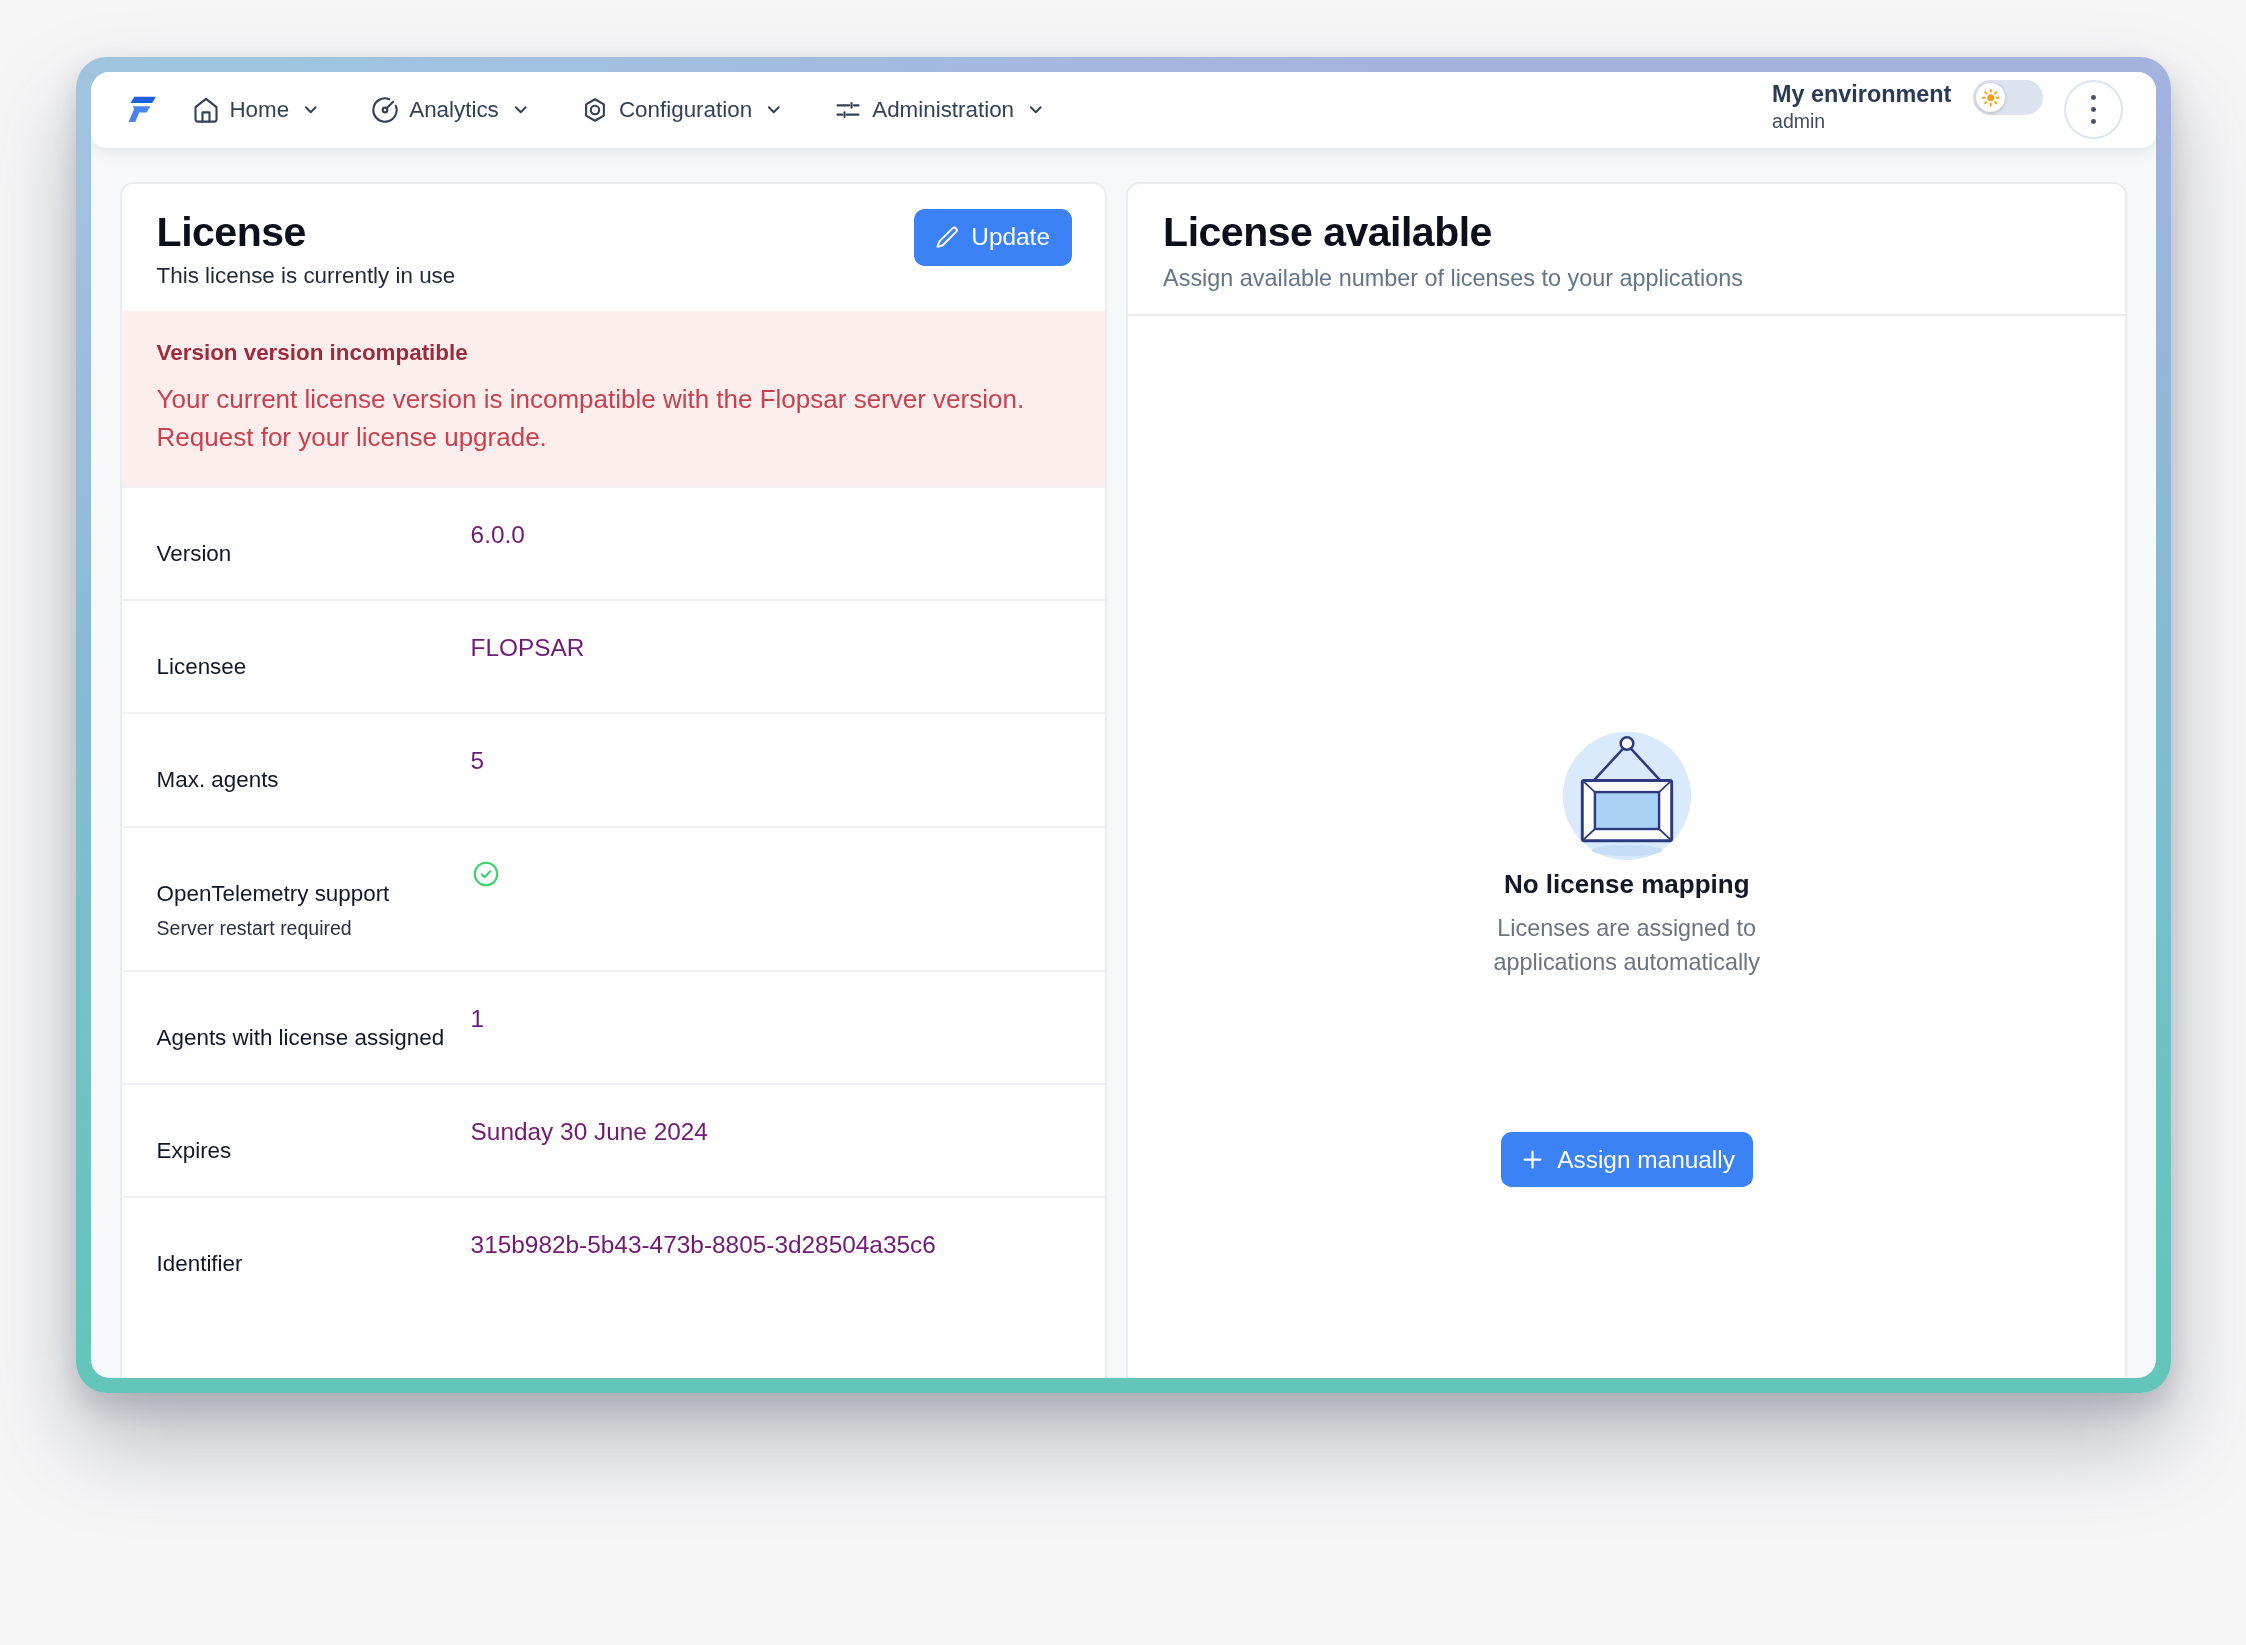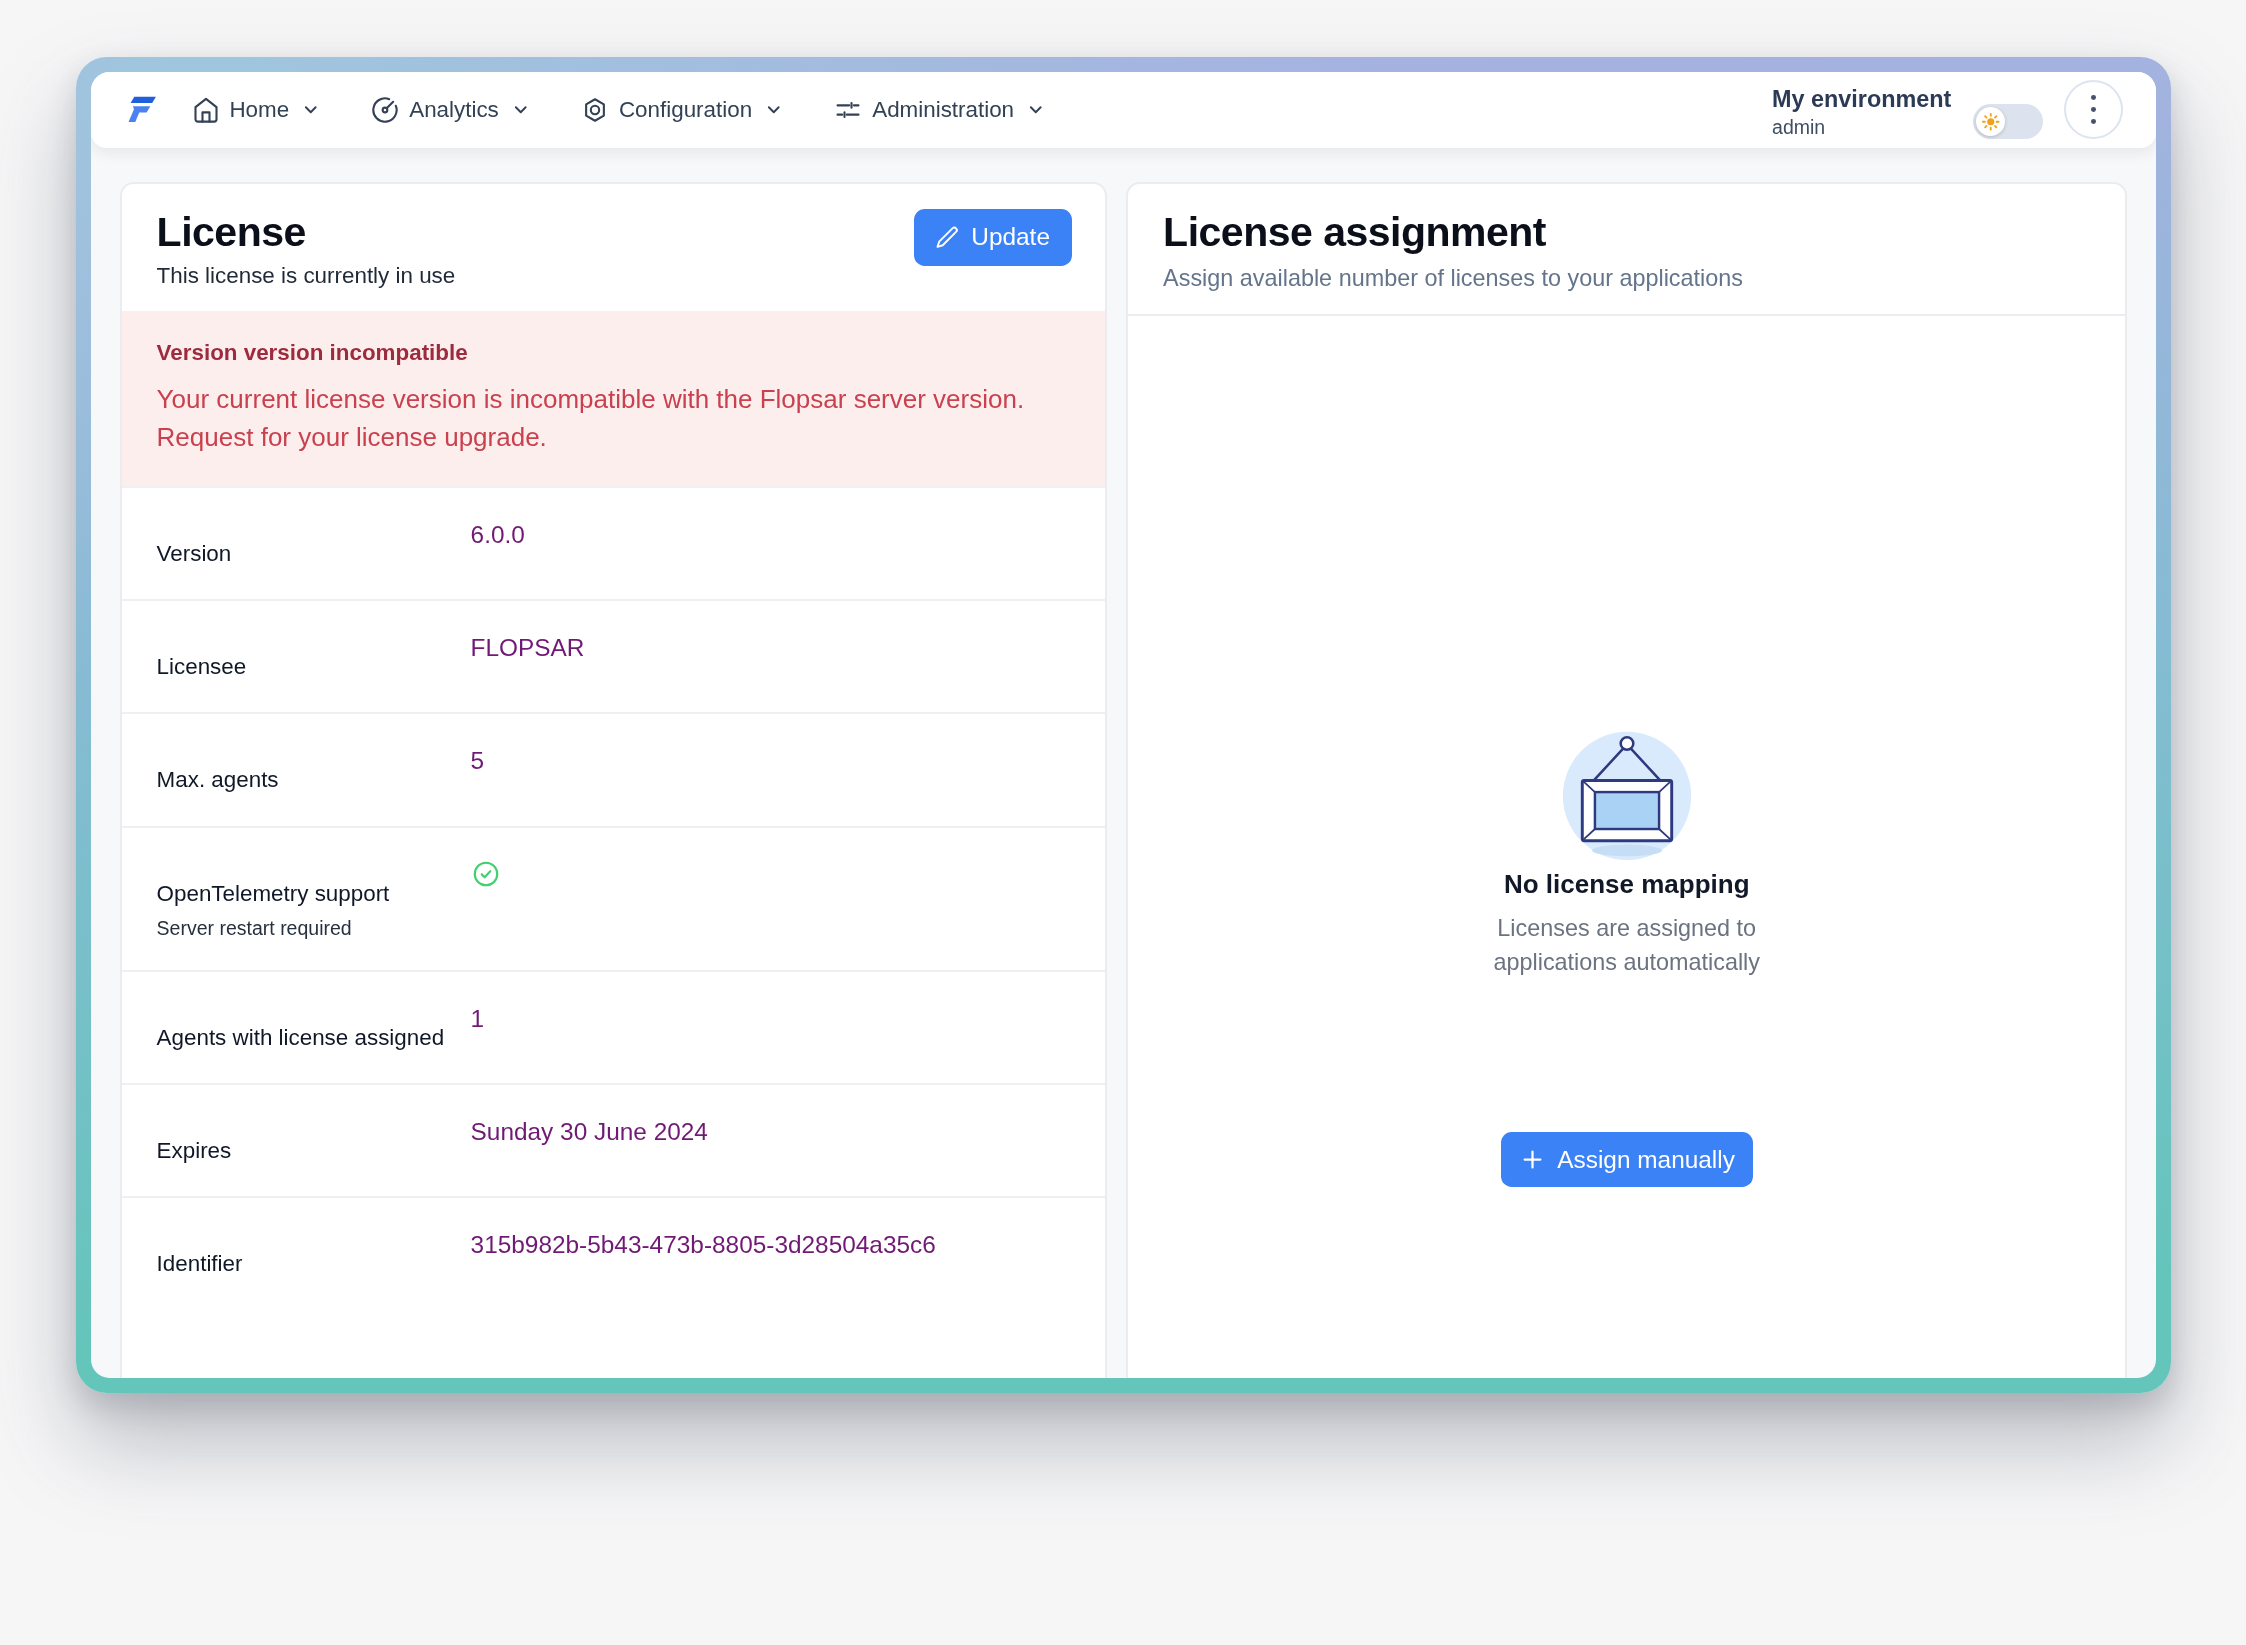--- a/index.html
+++ b/index.html
@@ -30,21 +30,21 @@
   }
   .logo { width:35px; height:35px; margin-right:33px; flex:0 0 auto; }
   .nav-item {
     display:flex; align-items:center; gap:9.8px; margin-right:51px;
     color:#334155; font-size:22.4px; cursor:pointer; white-space:nowrap;
   }
   .nav-item svg.ic { width:28px; height:28px; stroke:#334155; fill:none;
     stroke-width:1.8; stroke-linecap:round; stroke-linejoin:round; }
   .nav-item svg.chev { width:19.5px; height:19.5px; stroke:#334155; fill:none;
     stroke-width:2.4; stroke-linecap:round; stroke-linejoin:round; margin-left:2px; }
-  .nav-right { margin-left:auto; display:flex; align-items:flex-end; gap:21.5px; }
+  .nav-right { margin-left:auto; display:flex; align-items:flex-start; gap:21.5px; }
   .env-block { text-align:left; line-height:1.25; }
   .env-name { font-size:23.4px; font-weight:bold; color:#2b3a55; }
   .env-user { font-size:19.5px; color:#3f4d63; }
   .toggle {
     width:70px; height:35px; border-radius:17.6px; background:#dde3ee;
     position:relative; cursor:pointer; flex:0 0 auto;
   }
   .knob {
     position:absolute; left:2.9px; top:2.9px; width:29px; height:29px; border-radius:50%;
     background:#fff; box-shadow:0 1px 3.9px rgba(0,0,0,.2);
@@ -257,21 +257,21 @@
           <div class="row">
             <div class="row-labels">
                 <div class="row-label">Identifier</div>
               </div>
             <div class="row-value">315b982b-5b43-473b-8805-3d28504a35c6</div>
           </div>
         </div>
 
         <div class="card right">
           <div class="card-header">
-            <div class="card-title">License assignment</div>
+            <div class="card-title">License available</div>
             <div class="card-sub-gray">Assign available number of licenses to your applications</div>
           </div>
 
           <div class="empty">
             <svg class="illus" viewBox="0 0 142 152">
               <circle cx="71" cy="77" r="66" fill="#d9eafc"></circle>
               <ellipse cx="71" cy="133" rx="36" ry="6" fill="#c5def5"></ellipse>
               <path d="M71 24 34 64 M71 24 108 64" stroke="#2d3a80" stroke-width="2.6" fill="none"></path>
               <circle cx="71" cy="23" r="6.5" fill="#ffffff" stroke="#2d3a80" stroke-width="2.6"></circle>
               <rect x="25" y="61" width="92" height="62" rx="2" fill="#ffffff" stroke="#2d3a80" stroke-width="3"></rect>

